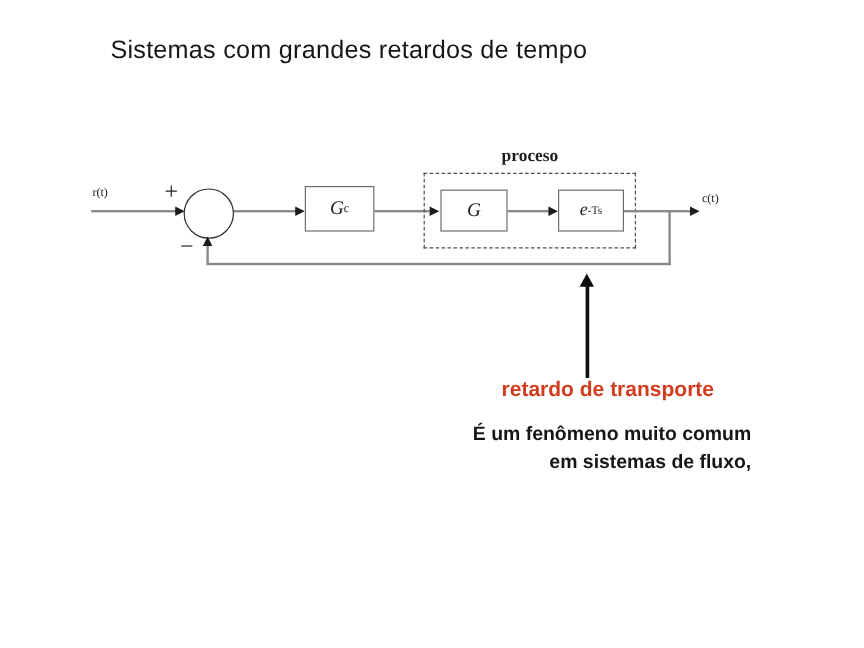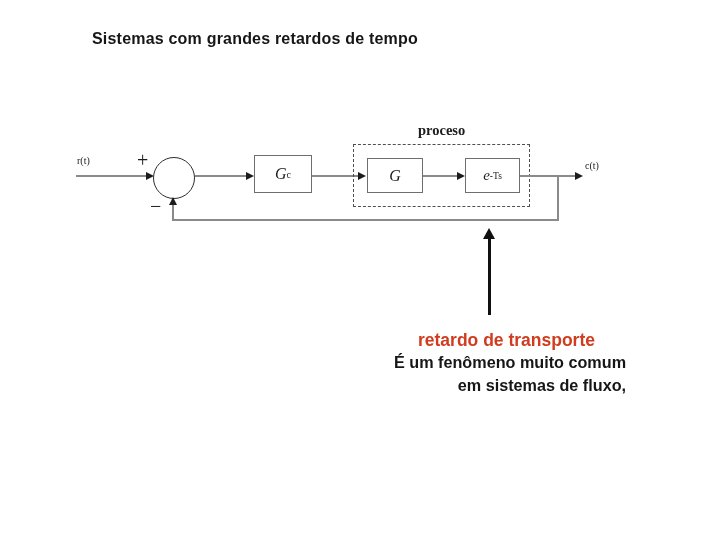--- a/index.html
+++ b/index.html
@@ -7,21 +7,21 @@
   html, body { background: #fff; }
   .slide {
     position: relative; width: 720px; height: 540px;
     background: #ffffff; overflow: hidden;
     font-family: "Liberation Sans", sans-serif;
   }
   .abs { position: absolute; }
 
   .title {
     left: 92px; top: 30px;
-    font-size: 16px; font-weight: 700; color: var(--ink);
+    font-size: 21px; font-weight: 400; color: var(--ink);
     letter-spacing: 0.2px; white-space: nowrap;
   }
 
   
   .serif { font-family: "Liberation Serif", serif; color: #222; }
   .hline { height: 2px; background: var(--line); }
   .vline { width: 2px; background: var(--line); }
   .arrow-r { width: 0; height: 0;
     border-top: 4px solid transparent; border-bottom: 4px solid transparent;
     border-left: 8px solid #1c1c1c; }
@@ -53,21 +53,20 @@
   .pointer-shaft { left: 488px; top: 238px; width: 3px; height: 77px; background: #101010; }
   .pointer-head { left: 483px; top: 228px; width: 0; height: 0;
     border-left: 6.5px solid transparent; border-right: 6.5px solid transparent;
     border-bottom: 11px solid #101010; }
 
   
   .red-heading {
     left: 418px; top: 314px;
     font-size: 17.5px; font-weight: 700; color: var(--accent);
     white-space: nowrap;
-    margin-top: 16px;
   }
   .body-text {
     left: 394px; top: 351px;
     font-size: 16.2px; font-weight: 700; color: var(--ink);
     line-height: 22.6px; white-space: nowrap; text-align: right;
   }
 </style>
 </head>
 <body>
 

